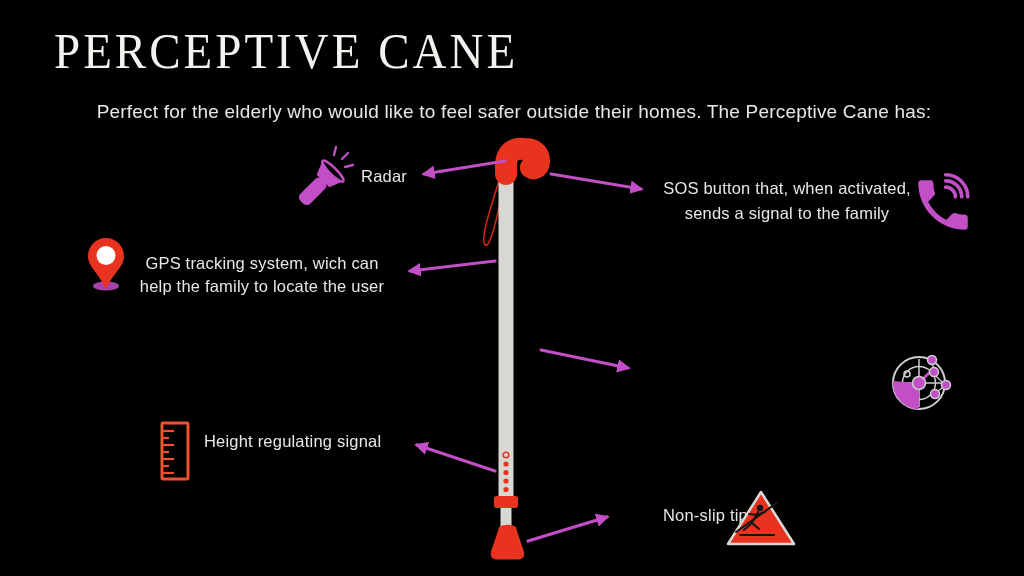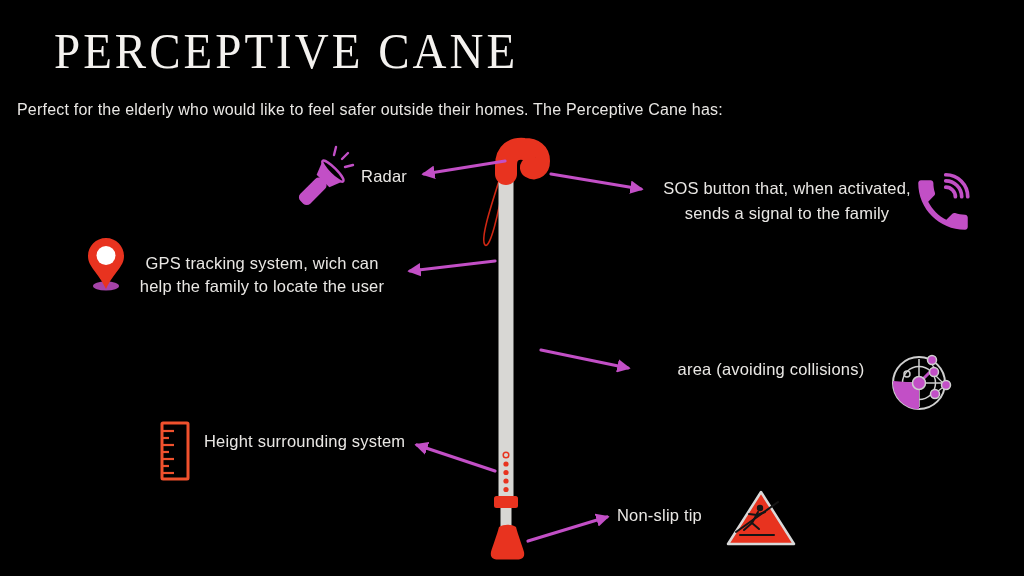--- a/index.html
+++ b/index.html
@@ -10,34 +10,34 @@
   }
   .title{
     position:absolute;left:54px;top:22px;
     font-family:"Liberation Serif", serif;
     font-size:47px;font-weight:400;letter-spacing:3px;
     color:var(--title-text,#f4f2ef);
     transform:scaleY(1.06);transform-origin:top left;
     white-space:nowrap;
   }
   .subtitle{
-    position:absolute;left:17px;right:0;top:101px;text-align:left;
-    font-size:16px;color:var(--body-text,#e9e7e4);letter-spacing:.2px;
+    position:absolute;left:4px;right:0;top:101px;text-align:center;
+    font-size:19px;color:var(--body-text,#e9e7e4);letter-spacing:.2px;
   }
   .label{
     position:absolute;color:var(--body-text,#e9e7e4);
     font-size:16.5px;letter-spacing:.2px;
   }
   .label.center{text-align:center;}
   .l-light{left:341px;top:167px;width:86px;}
   .l-sos{left:645px;top:176px;width:284px;line-height:25px;}
   .l-gps{left:133px;top:252px;width:258px;line-height:23px;}
   .l-radar{left:652px;top:357px;width:238px;line-height:24px;}
   .l-height{left:204px;top:432px;}
-  .l-nonslip{left:617px;top:506px;}
+  .l-nonslip{left:663px;top:506px;}
   svg{position:absolute;overflow:visible;}
   .overlay{left:0;top:0;}
   .arrow{stroke:var(--accent-magenta,#c24fc6);stroke-width:3.2;fill:none;stroke-linecap:round;}
   .arrowhead{fill:var(--accent-magenta,#c24fc6);}
   .magenta-fill{fill:var(--accent-magenta,#c24fc6);}
   .magenta-stroke{stroke:var(--accent-magenta,#c24fc6);fill:none;}
   .red-fill{fill:var(--accent-red,#e8331f);}
   .red-stroke{stroke:var(--accent-red,#e8331f);fill:none;}
   .orange-stroke{stroke:var(--accent-orange,#f0512d);fill:none;}
   .shaft{fill:var(--cane-shaft,#d8d7d4);}
@@ -85,24 +85,23 @@
     <div>SOS button that, when activated,</div>
     <div>sends a signal to the family</div>
   </div>
 
   <div class="label center l-gps">
     <div>GPS tracking system, wich can</div>
     <div>help the family to locate the user</div>
   </div>
 
   <div class="label center l-radar">
-    <div>area (avoiding collisions)</div>
   </div>
 
-  <div class="label l-height">Height surrounding system</div>
+  <div class="label l-height">Height regulating signal</div>
   <div class="label l-nonslip">Non-slip tip</div>
 
   <svg style="left:290px;top:143px" width="66" height="70" viewBox="0 0 66 70">
     <g transform="rotate(-45 33 38)">
       <rect class="magenta-fill" x="3" y="31" width="31" height="14" rx="5"></rect>
       <path class="magenta-fill" d="M33,29 L47,23.5 L47,52.5 L33,47 Z"></path>
       <ellipse cx="47" cy="38" rx="3.4" ry="14.5" fill="#000" class="" stroke="#c24fc6" stroke-width="2.4"></ellipse>
     </g>
     <g class="magenta-stroke" stroke-width="2.4" stroke-linecap="round">
       <line x1="44" y1="12" x2="46" y2="4"></line>

